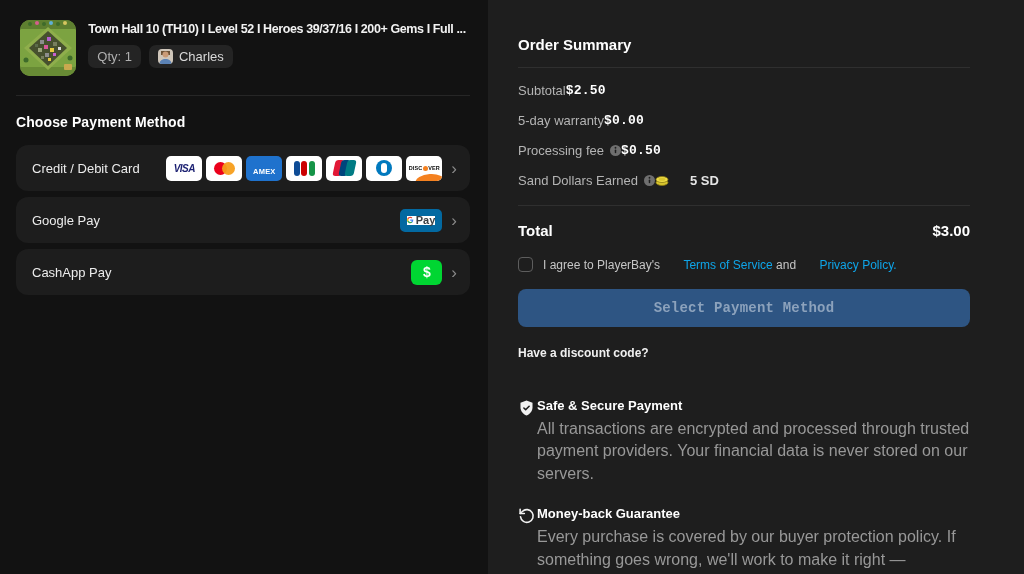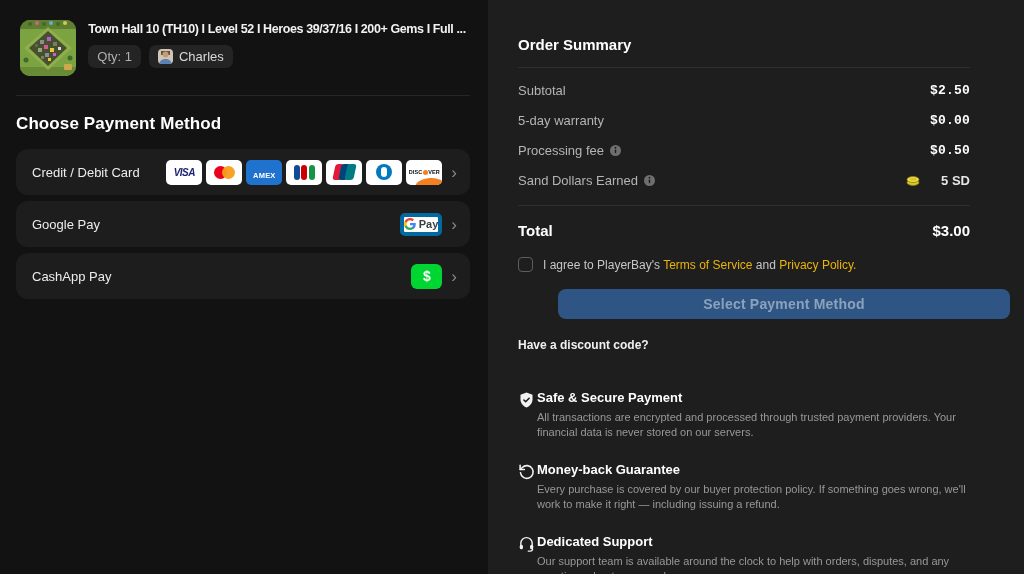--- a/index.html
+++ b/index.html
@@ -13,21 +13,21 @@
   .thumb { width:56px; height:56px; border-radius:10px; overflow:hidden; flex-shrink:0; }
   .item-info { min-width:0; padding-top:2px; }
   .item-title { font-size:12.5px; font-weight:700; color:#f2f2f2; letter-spacing:-0.4px;
                 white-space:nowrap; overflow:hidden; text-overflow:ellipsis; max-width:386px; }
   .badges { display:flex; gap:8px; margin-top:9px; }
   .badge { background:#242424; border-radius:7px; padding:4px 9px; font-size:13px; color:#b0b0b0;
            display:inline-flex; align-items:center; gap:6px; line-height:1; }
   .badge.seller { color:#d9d9d9; }
   .avatar { width:15px; height:15px; border-radius:4px; overflow:hidden; display:block; }
   .divider { border:none; border-top:1px solid #262626; margin:19px 0 0; }
-  .choose-heading { font-size:17px; font-weight:800; color:#fff; margin:18px 0 15px; letter-spacing:0.1px; }
+  .choose-heading { font-size:14px; font-weight:800; color:#fff; margin:18px 0 15px; letter-spacing:0.1px; }
 
   .pay-row { height:46px; background:#1d1d1d; border-radius:12px; display:flex; align-items:center;
              padding:0 13px 0 16px; margin-bottom:6px; cursor:pointer; }
   .pay-label { font-size:13px; color:#ececec; flex:1; }
   .badge-area { display:flex; align-items:center; gap:4px; margin-right:9px; }
   .chevron { color:#8a8a8a; font-size:17px; line-height:1; font-weight:400; }
 
   .ci { width:36px; height:25px; border-radius:5px; background:#fff; position:relative;
         display:flex; align-items:center; justify-content:center; overflow:hidden; flex-shrink:0; }
   .ci.visa span { color:#1a1f71; font-weight:800; font-style:italic; font-size:10px; letter-spacing:-0.5px; }
@@ -43,51 +43,51 @@
   .up-r { background:#e21836; } .up-b { background:#00447c; margin-left:-3px; } .up-t { background:#007b84; margin-left:-3px; }
   .diners-circle { width:16px; height:16px; border-radius:50%; background:#0079be; position:relative; }
   .diners-circle::after { content:""; position:absolute; left:5px; top:3px; width:6px; height:10px;
                           background:#fff; border-radius:3px; }
   .ci.discover .disc-row { display:flex; align-items:center; gap:0.5px; }
   .ci.discover span { color:#0b0b0b; font-weight:800; font-size:5.5px; letter-spacing:0.1px; }
   .disc-o { width:5px; height:5px; border-radius:50%; background:#f48120; }
   .disc-swoosh { position:absolute; bottom:-2px; right:-3px; width:30px; height:9px;
                  background:#f48120; border-radius:100% 100% 0 0 / 180% 180% 0 0; transform:rotate(-4deg); }
 
-  .gpay-badge { width:42px; height:23px; background:#fff; border:4px solid #0369a1; border-radius:5px;
-                display:flex; align-items:center; justify-content:space-between; gap:2px; }
+  .gpay-badge { width:42px; height:23px; background:#fff; border:7px solid #0369a1; border-radius:5px;
+                display:flex; align-items:center; justify-content:center; gap:2px; }
   .gpay-badge .pay-text { color:#3c4043; font-size:11px; font-weight:600; }
   .cashapp-badge { width:31px; height:25px; background:#00d632; border-radius:6px;
                    display:flex; align-items:center; justify-content:center;
                    color:#fff; font-size:14px; font-weight:800; }
 
   
   .right { flex:1; background:#1e1e1e; padding:30px 54px 0 30px; }
   .summary-heading { font-size:15px; font-weight:800; color:#ffffff; margin:6px 0 14px; }
   .sum-divider { border:none; border-top:1px solid #2f2f2f; margin:0 0 15px; }
-  .sum-row { display:flex; justify-content:space-between; align-items:center; margin-bottom:15px; font-size:13px; }
+  .sum-row { display:flex; align-items:center; margin-bottom:15px; font-size:13px; }
   .sum-label { color:#b4b4b4; display:inline-flex; align-items:center; gap:6px; }
   .sum-value { color:#fff; font-weight:700; letter-spacing:0.2px;font-family:Liberation Mono, monospace; }
   .sd-value { color:#e5e5e5; font-weight:800; display:inline-flex; align-items:center; gap:21px; }
   .info-dot { display:inline-flex; }
   .total-row { display:flex; justify-content:space-between; align-items:center;
                border-top:1px solid #2f2f2f; padding-top:16px; margin-top:17px; }
   .total-label, .total-value { font-size:15px; font-weight:700; color:#fff; }
   .agree-row { display:flex; align-items:center; gap:10px; margin-top:18px; font-size:12px; color:#c6c6c6; }
   .checkbox { width:15px; height:15px; border:1.5px solid #5d5d5d; border-radius:4px; background:transparent; flex-shrink:0; cursor:pointer; }
-  .link { color:#eab308; cursor:pointer; text-decoration:none; }
-  .pay-btn { display:block; width:100%; height:30px; margin-top:17px; background:#2e5583; border:none;
+  .link { color:#0ea5e9; cursor:pointer; text-decoration:none;margin-left:20px; }
+  .pay-btn { display:block; width:100%; height:38px; margin-top:17px; background:#2e5583; border:none;
              border-radius:8px; color:#8ca2bc; font-size:14px; font-weight:700; cursor:pointer;
-             font-family:Liberation Sans, sans-serif; letter-spacing:0.2px;margin-left:40px; }
+             font-family:Liberation Mono, monospace; letter-spacing:0.2px; }
   .discount { margin-top:19px; font-size:12px; font-weight:700; color:#f0f0f0; cursor:pointer; display:inline-block; }
   .trust-list { margin-top:37px; display:flex; flex-direction:column; gap:21px; }
   .trust-item { display:flex; gap:1px; }
   .trust-icon { width:18px; flex-shrink:0; padding-top:1px; }
   .trust-title { font-size:13px; font-weight:800; color:#fff; margin-bottom:5px; }
-  .trust-desc { font-size:11px; color:#989898; line-height:1.4; max-width:452px; }
+  .trust-desc { font-size:16px; color:#989898; line-height:1.4; max-width:452px; }
 </style>
 </head>
 <body>
 
 <div class="layout">
 
   <div class="left">
     <div class="item-header">
       <div class="thumb">
         <svg width="56" height="56" viewBox="0 0 56 56">

